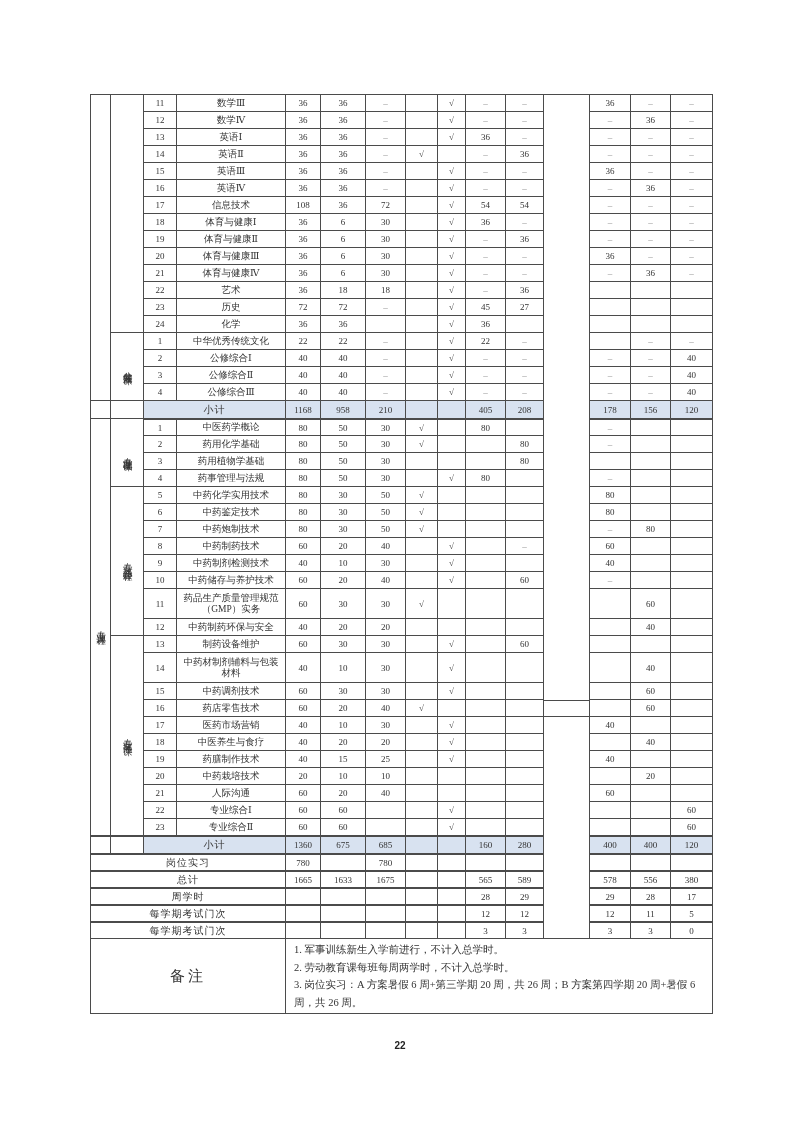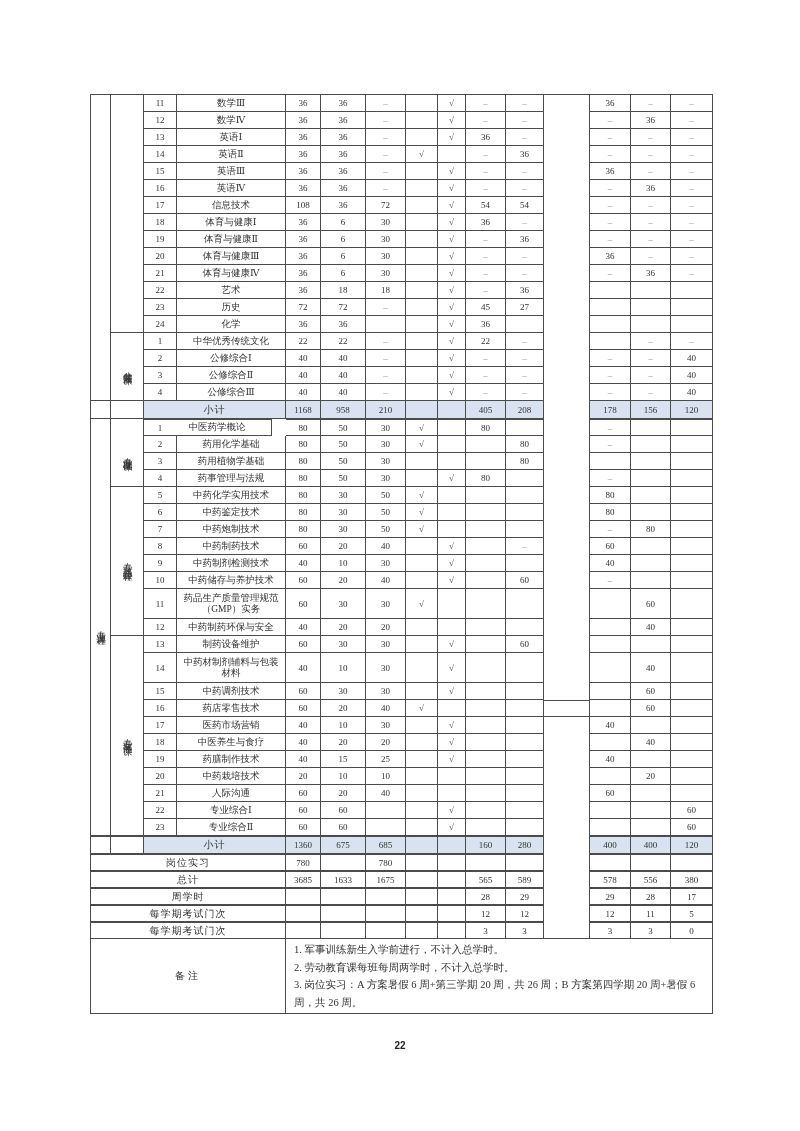--- a/index.html
+++ b/index.html
@@ -25,21 +25,21 @@
        border-right:1px solid var(--bd);border-bottom:1px solid var(--bd);
        display:flex;align-items:center;justify-content:center;}
   .vtext{writing-mode:vertical-rl;text-orientation:upright;
        font-size:9.5px;letter-spacing:2px;color:var(--tx);line-height:1;}
   #gap-row16-cell{position:absolute;box-sizing:border-box;left:453px;top:605px;width:45px;height:17px;
        border-top:1px solid var(--bd);border-bottom:1px solid var(--bd);background:#fff;}
   #gap-bottom-line{position:absolute;left:453px;top:843px;width:45px;height:1px;background:var(--bd);}
   #remarks{position:absolute;left:90px;top:938px;width:623px;height:76px;box-sizing:border-box;
        border:1px solid var(--bd);display:flex;background:#fff;}
   #remarks .rlabel{width:195px;box-sizing:border-box;border-right:1px solid var(--bd);
-       display:flex;align-items:center;justify-content:center;font-size:10px;letter-spacing:3px;}
+       display:flex;align-items:center;justify-content:center;font-size:15px;letter-spacing:3px;}
   #remarks .rbody{flex:1;padding:2px 8px 2px 8px;font-size:10.5px;line-height:17.5px;}
   #page-num{position:absolute;left:0;top:1040px;width:800px;text-align:center;
        font-family:"Liberation Sans","DejaVu Sans",sans-serif;font-size:10px;font-weight:600;color:#222;}
 </style>
 </head>
 <body>
 
 <div id="page">
 
   <div id="table-area">
@@ -288,21 +288,21 @@
         <div class="cell blue " style="left: 230px; top: 306px; width: 45px; height: 18px;">958</div>
         <div class="cell blue " style="left: 275px; top: 306px; width: 40px; height: 18px;">210</div>
         <div class="cell blue " style="left: 315px; top: 306px; width: 32px; height: 18px;"></div>
         <div class="cell blue " style="left: 347px; top: 306px; width: 28px; height: 18px;"></div>
         <div class="cell blue " style="left: 375px; top: 306px; width: 40px; height: 18px;">405</div>
         <div class="cell blue " style="left: 415px; top: 306px; width: 38px; height: 18px;">208</div>
         <div class="cell blue bl " style="left: 498px; top: 306px; width: 42px; height: 18px;">178</div>
         <div class="cell blue " style="left: 540px; top: 306px; width: 40px; height: 18px;">156</div>
         <div class="cell blue " style="left: 580px; top: 306px; width: 42px; height: 18px;">120</div>
         <div class="cell bt" style="left: 53px; top: 324px; width: 33px; height: 17px;">1</div>
-        <div class="cell name bt" style="left: 72px; top: 324px; width: 109px; height: 17px; text-align: right;">中医药学概论</div>
+        <div class="cell name bt" style="left: 86px; top: 324px; width: 109px; height: 17px; text-align: right;">中医药学概论</div>
         <div class="cell bt" style="left: 195px; top: 324px; width: 35px; height: 17px;">80</div>
         <div class="cell bt" style="left: 230px; top: 324px; width: 45px; height: 17px;">50</div>
         <div class="cell bt" style="left: 275px; top: 324px; width: 40px; height: 17px;">30</div>
         <div class="cell bt mark" style="left: 315px; top: 324px; width: 32px; height: 17px;">√</div>
         <div class="cell bt" style="left: 347px; top: 324px; width: 28px; height: 17px;"></div>
         <div class="cell bt" style="left: 375px; top: 324px; width: 40px; height: 17px;">80</div>
         <div class="cell bt" style="left: 415px; top: 324px; width: 38px; height: 17px;"></div>
         <div class="cell bl bt dash" style="left: 498px; top: 324px; width: 42px; height: 17px;">–</div>
         <div class="cell bt" style="left: 540px; top: 324px; width: 40px; height: 17px;"></div>
         <div class="cell bt" style="left: 580px; top: 324px; width: 42px; height: 17px;"></div>
@@ -588,21 +588,21 @@
         <div class="cell bt " style="left: 230px; top: 759px; width: 45px; height: 17px;"></div>
         <div class="cell bt " style="left: 275px; top: 759px; width: 40px; height: 17px;">780</div>
         <div class="cell bt " style="left: 315px; top: 759px; width: 32px; height: 17px;"></div>
         <div class="cell bt " style="left: 347px; top: 759px; width: 28px; height: 17px;"></div>
         <div class="cell bt " style="left: 375px; top: 759px; width: 40px; height: 17px;"></div>
         <div class="cell bt " style="left: 415px; top: 759px; width: 38px; height: 17px;"></div>
         <div class="cell bt bl" style="left: 498px; top: 759px; width: 42px; height: 17px;"></div>
         <div class="cell bt " style="left: 540px; top: 759px; width: 40px; height: 17px;"></div>
         <div class="cell bt " style="left: 580px; top: 759px; width: 42px; height: 17px;"></div>
         <div class="cell lab bt" style="left: 0px; top: 776px; width: 195px; height: 17px;">总计</div>
-        <div class="cell bt " style="left: 195px; top: 776px; width: 35px; height: 17px;">3685</div>
+        <div class="cell bt " style="left: 195px; top: 776px; width: 35px; height: 17px;">1665</div>
         <div class="cell bt " style="left: 230px; top: 776px; width: 45px; height: 17px;">1633</div>
         <div class="cell bt " style="left: 275px; top: 776px; width: 40px; height: 17px;">1675</div>
         <div class="cell bt " style="left: 315px; top: 776px; width: 32px; height: 17px;"></div>
         <div class="cell bt " style="left: 347px; top: 776px; width: 28px; height: 17px;"></div>
         <div class="cell bt " style="left: 375px; top: 776px; width: 40px; height: 17px;">565</div>
         <div class="cell bt " style="left: 415px; top: 776px; width: 38px; height: 17px;">589</div>
         <div class="cell bt bl" style="left: 498px; top: 776px; width: 42px; height: 17px;">578</div>
         <div class="cell bt " style="left: 540px; top: 776px; width: 40px; height: 17px;">556</div>
         <div class="cell bt " style="left: 580px; top: 776px; width: 42px; height: 17px;">380</div>
         <div class="cell lab bt" style="left: 0px; top: 793px; width: 195px; height: 17px;">周学时</div>

